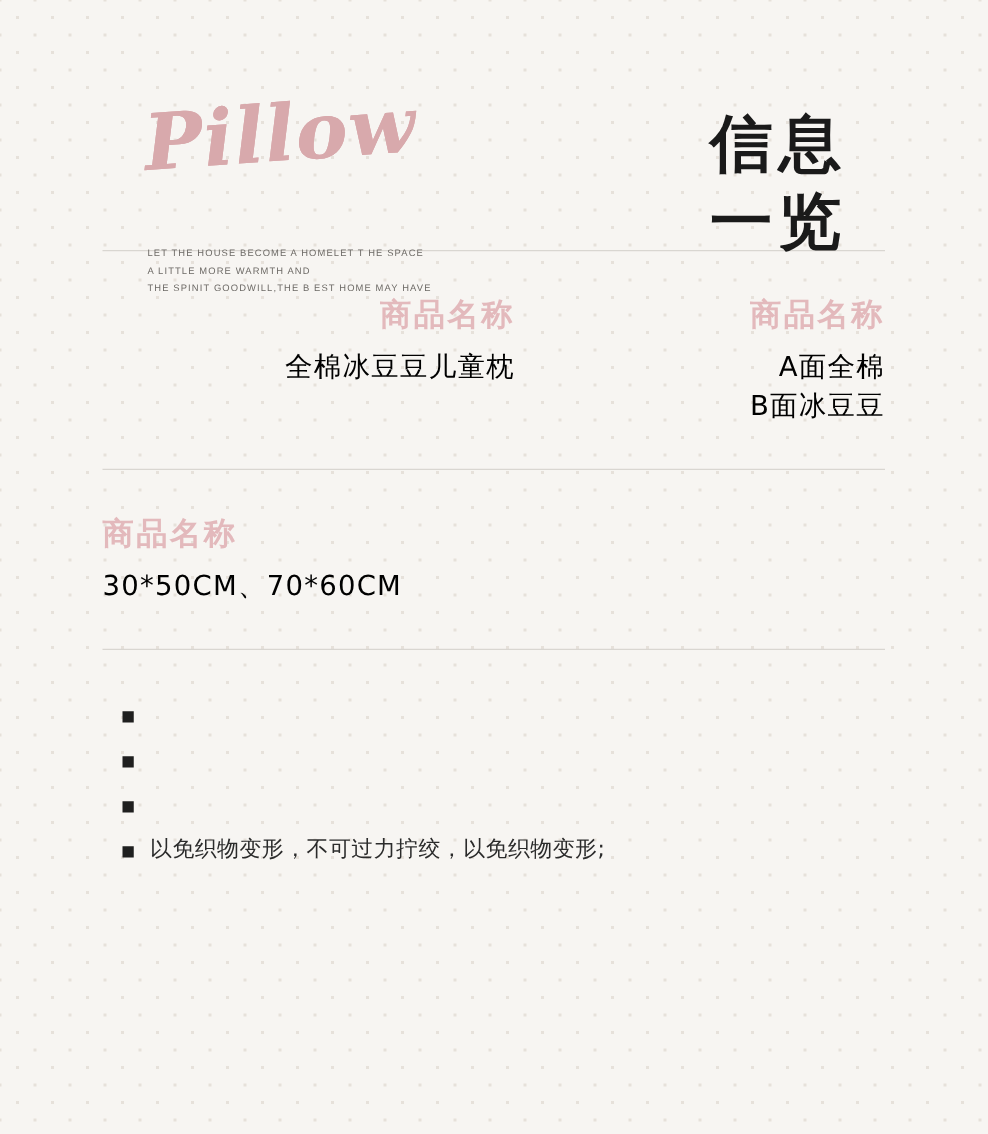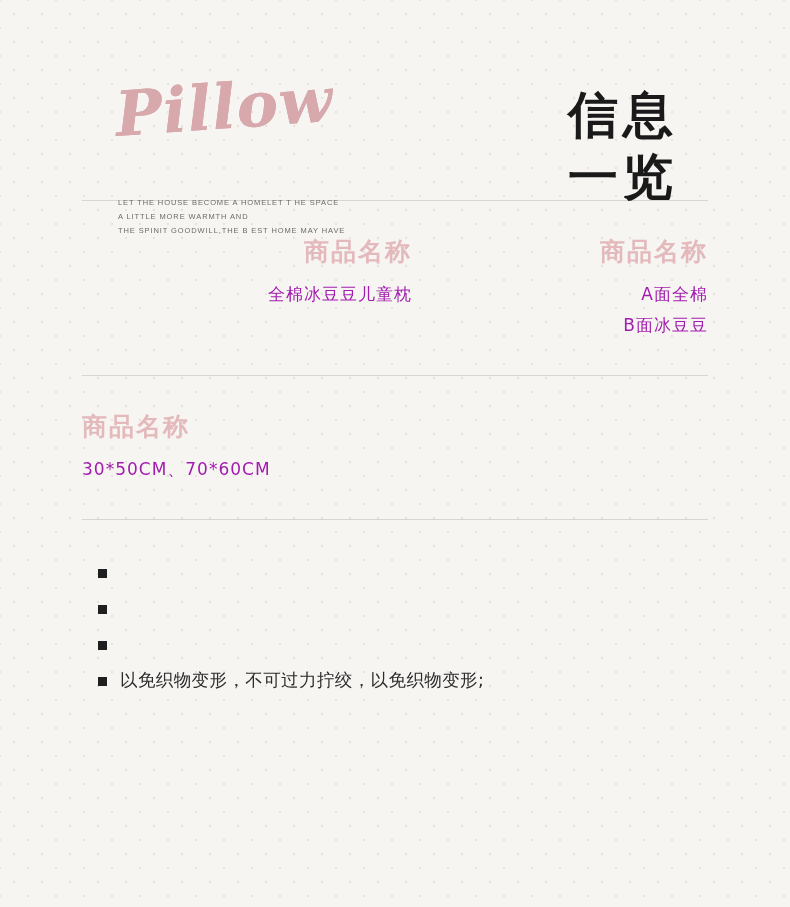--- a/index.html
+++ b/index.html
@@ -107,23 +107,23 @@
     font-weight: 700;
     font-size: 25px;
     letter-spacing: 2px;
     color: #e3b9bc;
     margin-bottom: 12px;
     line-height: 30px;
   }
 
   .field-value {
     font-family: "DejaVu Sans", sans-serif;
-    font-size: 17px;
+    font-size: 22px;
     letter-spacing: 1px;
-    color: #a21caf;
+    color: #000000;
     line-height: 31px;
   }
 
   .field-value .vline { display: block; }
 
   
   .notes {
     padding: 40px 82px 0 98px;
   }
   .note-item {

